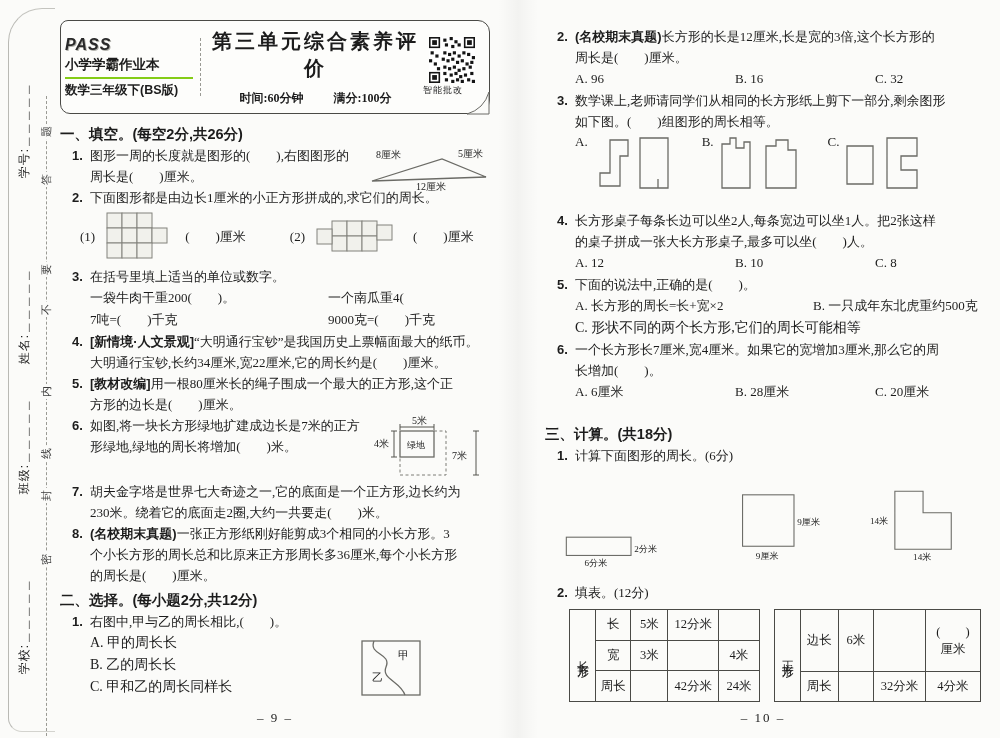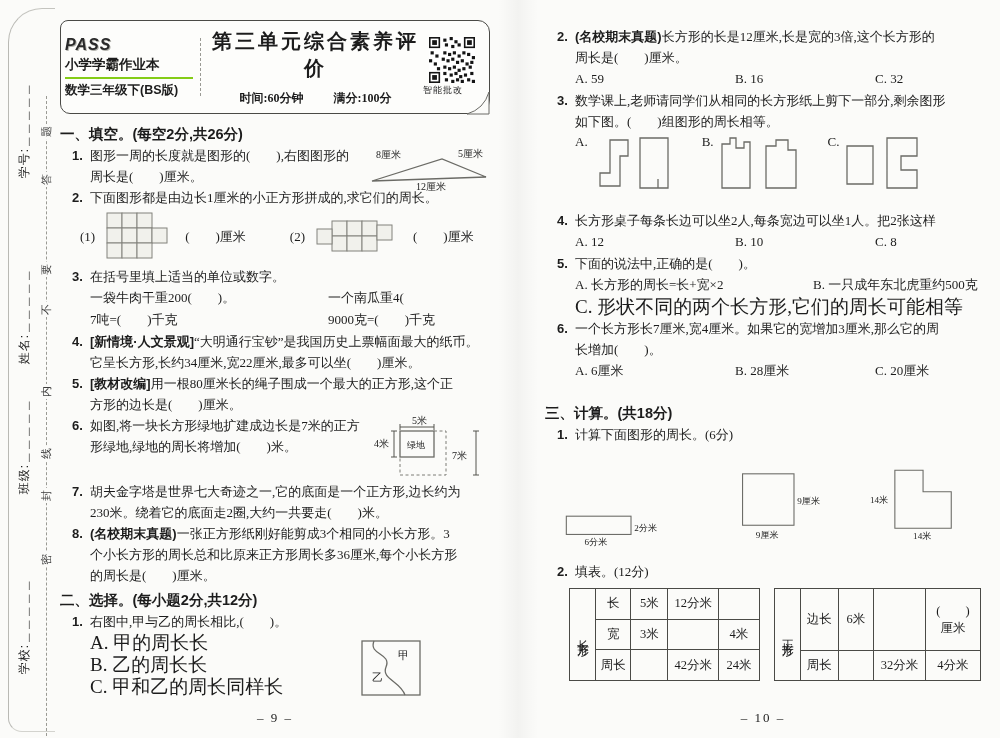--- a/index.html
+++ b/index.html
@@ -43,21 +43,21 @@
   .sec{font-weight:700;font-size:14.5px;line-height:22px;}
   .q{position:relative;}
   .ql{position:relative;padding-left:30px;line-height:21px;font-size:13px;
     font-family:"Liberation Serif",serif;white-space:pre-wrap;}
   .qno{position:absolute;left:12px;top:0;font-weight:700;font-family:"Liberation Sans",sans-serif;}
   .qtag{font-weight:700;font-family:"Liberation Sans",sans-serif;}
   .opts3{display:grid;grid-template-columns:160px 140px auto;padding-left:30px;line-height:22px;
     font-size:13px;font-family:"Liberation Serif",serif;}
   .opts2{display:grid;grid-template-columns:238px auto;padding-left:30px;line-height:22px;
     font-size:13px;font-family:"Liberation Serif",serif;white-space:pre-wrap;}
-  .optline{padding-left:30px;line-height:22px;font-size:19px;font-family:"Liberation Serif",serif;}
+  .optline{padding-left:30px;line-height:22px;font-size:14px;font-family:"Liberation Serif",serif;}
   
   svg{display:block;}
   .flab{font-size:10px;fill:#222;font-family:"Liberation Serif",serif;}
   .fshape{fill:none;stroke:#6b6b66;stroke-width:1.3;}
   .fcell{fill:#f1f1ec;stroke:#82827c;stroke-width:1;}
   .fdash{fill:none;stroke:#7d7d77;stroke-width:1;stroke-dasharray:3 2.5;}
   .farr{stroke:#55554f;stroke-width:1;}
   .figrow{display:flex;align-items:center;gap:10px;margin:3px 0 3px 20px;
     font-size:13px;font-family:"Liberation Serif",serif;white-space:pre-wrap;}
   .c3row{display:flex;align-items:flex-start;gap:26px;margin:2px 0 4px 30px;height:72px;}
@@ -233,21 +233,21 @@
         <span>一个南瓜重4(</span>
       </div>
       <div class="opts2">
         <span>7吨=(　　)千克</span>
         <span>9000克=(　　)千克</span>
       </div>
     </div>
 
     <div class="q">
       <div class="ql"><b class="qno">4.</b><span class="qtag">[新情境·人文景观]</span><span>“大明通行宝钞”是我国历史上票幅面最大的纸币。</span></div>
-      <div class="ql"><span>它呈长方形,长约34厘米,宽22厘米,最多可以坐(　　)厘米。</span></div>
+      <div class="ql"><span>大明通行宝钞,长约34厘米,宽22厘米,它的周长约是(　　)厘米。</span></div>
     </div>
 
     <div class="q">
       <div class="ql"><b class="qno">5.</b><span class="qtag">[教材改编]</span><span>用一根80厘米长的绳子围成一个最大的正方形,这个正</span></div>
       <div class="ql"><span>方形的边长是(　　)厘米。</span></div>
     </div>
 
     <div class="q" style="min-height:66px">
       <div class="ql"><b class="qno">6.</b><span>如图,将一块长方形绿地扩建成边长是7米的正方</span></div>
       <div class="ql"><span>形绿地,绿地的周长将增加(　　)米。</span></div>
@@ -297,21 +297,21 @@
     </div>
 
     <div class="pageno">– 9 –</div>
   </div>
 
   <div class="rpage">
     <div class="q">
       <div class="ql"><b class="qno">2.</b><span class="qtag">(名校期末真题)</span><span>长方形的长是12厘米,长是宽的3倍,这个长方形的</span></div>
       <div class="ql"><span>周长是(　　)厘米。</span></div>
       <div class="opts3">
-        <span>A. 59</span>
+        <span>A. 96</span>
         <span>B. 16</span>
         <span>C. 32</span>
       </div>
     </div>
 
     <div class="q">
       <div class="ql"><b class="qno">3.</b><span>数学课上,老师请同学们从相同的长方形纸上剪下一部分,剩余图形</span></div>
       <div class="ql"><span>如下图。(　　)组图形的周长相等。</span></div>
       <div class="c3row">
         <div class="c3grp">
@@ -333,20 +333,21 @@
           <svg width="84" height="60" viewBox="0 0 84 60">
             <path class="fshape" d="M4,12 h26 v38 h-26 z"></path>
             <path class="fshape" d="M44,4 h30 v18 h-16 v14 h16 v18 h-30 z"></path>
           </svg>
         </div>
       </div>
     </div>
 
     <div class="q">
       <div class="ql"><b class="qno">4.</b><span>长方形桌子每条长边可以坐2人,每条宽边可以坐1人。把2张这样</span></div>
+      <div class="ql"><span>的桌子拼成一张大长方形桌子,最多可以坐(　　)人。</span></div>
       <div class="opts3">
         <span>A. 12</span>
         <span>B. 10</span>
         <span>C. 8</span>
       </div>
     </div>
 
     <div class="q">
       <div class="ql"><b class="qno">5.</b><span>下面的说法中,正确的是(　　)。</span></div>
       <div class="opts2">

